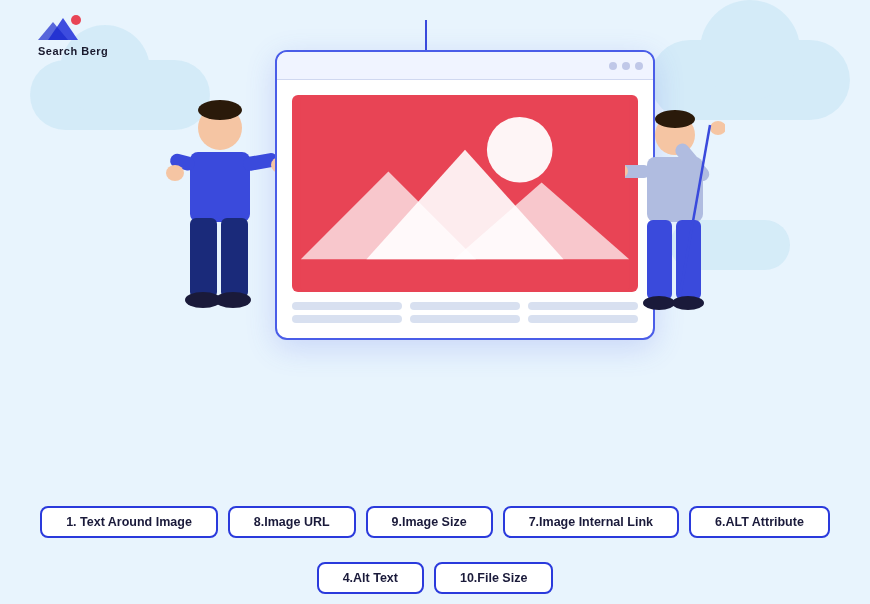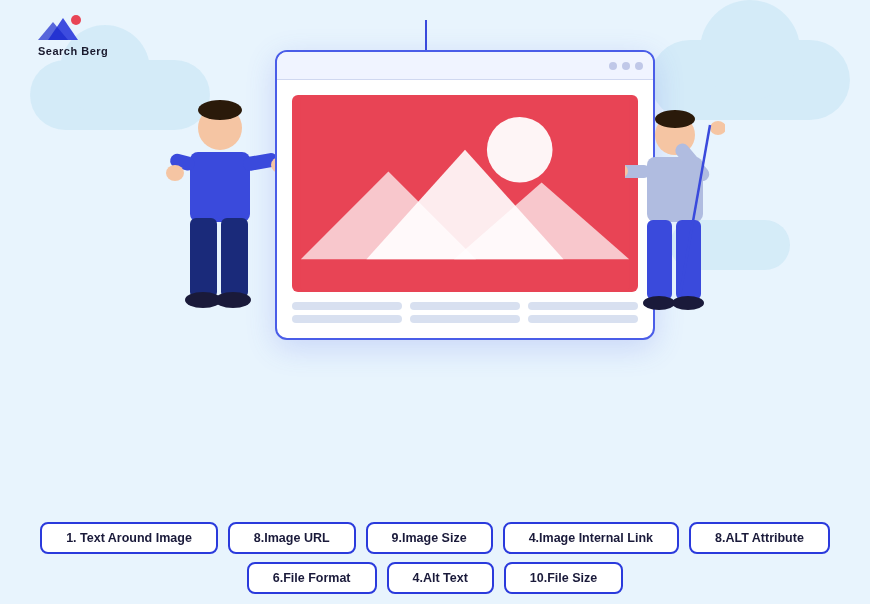--- a/index.html
+++ b/index.html
@@ -205,20 +205,21 @@
     }
     .tag {
       border: 2px solid #2a3adc;
       border-radius: 8px;
       padding: 7px 24px;
       font-size: 12.5px;
       font-weight: 600;
       color: #1a1a3a;
       background: white;
       white-space: nowrap;
+      margin-top: 16px;
     }
   </style>
 </head>
 <body>
 
 <div class="cloud cloud-1"></div>
 <div class="cloud cloud-2"></div>
 <div class="cloud cloud-3"></div>
 
 <div class="logo">
@@ -317,21 +318,20 @@
     </svg>
   </div>
 
 </div>
 
 <div class="tags-container">
   <div class="tags-row">
     <div class="tag">1. Text Around Image</div>
     <div class="tag">8.Image URL</div>
     <div class="tag">9.Image Size</div>
-    <div class="tag">4.Image Internal Link</div>
-    <div class="tag">8.ALT Attribute</div>
+    <div class="tag">7.Image Internal Link</div>
+    <div class="tag">6.ALT Attribute</div>
   </div>
   <div class="tags-row">
-    <div class="tag">6.File Format</div>
     <div class="tag">4.Alt Text</div>
     <div class="tag">10.File Size</div>
   </div>
 </div>
 
 </body></html>

